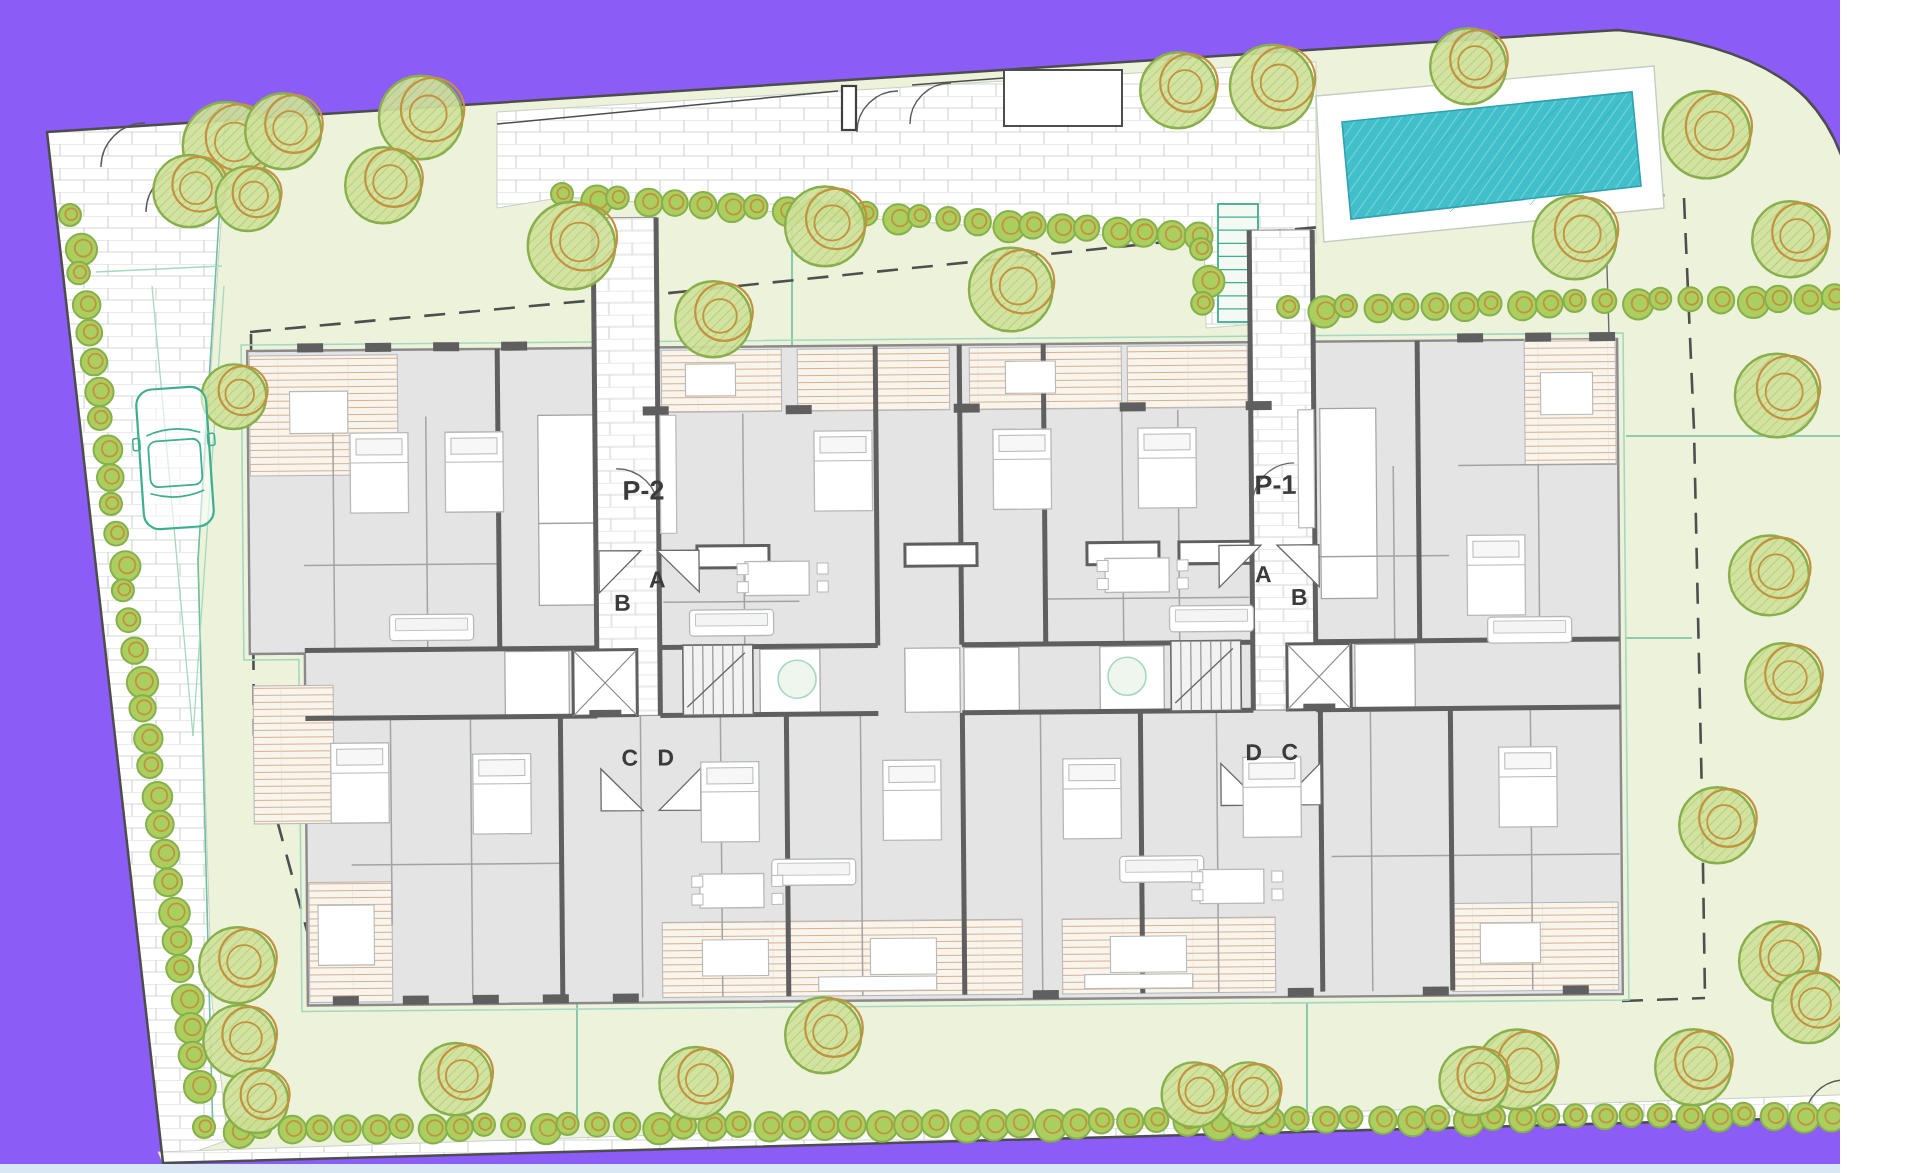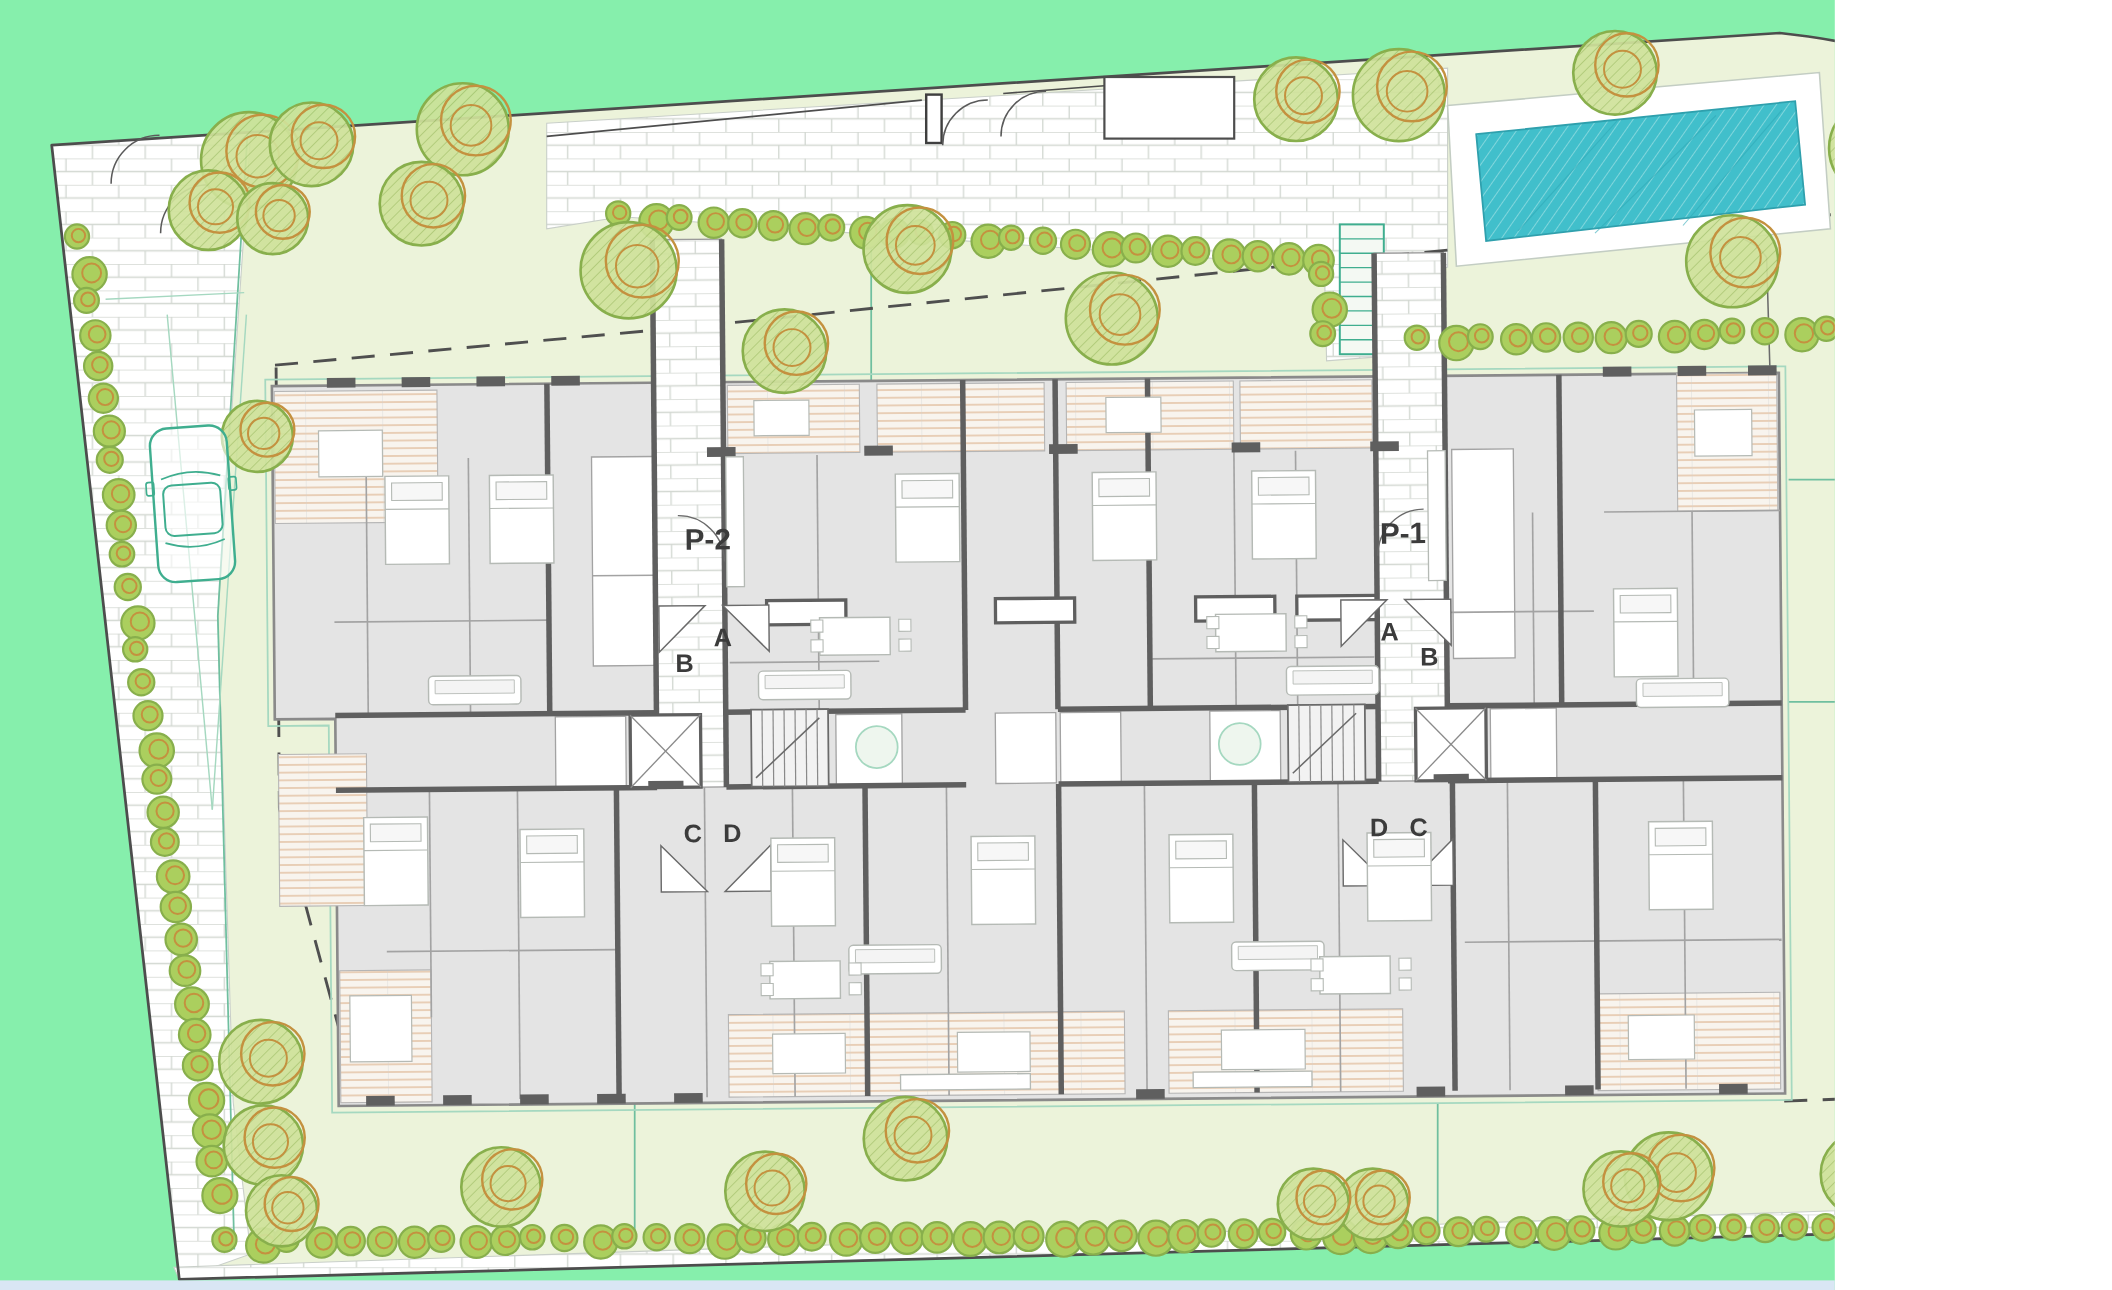--- a/index.html
+++ b/index.html
@@ -1,16 +1,16 @@
 <!DOCTYPE html>
 <html><head>
 <meta charset="utf-8">
 <style>
   html,body{margin:0;padding:0;background:#ffffff;}
-  .canvas{position:relative;width:1668px;height:1173px;background:#86efac;overflow:hidden;
+  .canvas{position:relative;width:1840px;height:1173px;background:#8b5cf6;overflow:hidden;
           font-family:"Liberation Sans",sans-serif;}
   svg{position:absolute;inset:0;display:block;}
   text{font-family:"Liberation Sans",sans-serif;font-weight:bold;fill:#3b3b3b;}
 </style>
 </head>
 <body>
 
 <div class="canvas">
   <svg id="plan" viewBox="0 0 1920 1173" width="1920" height="1173">
     <defs>

